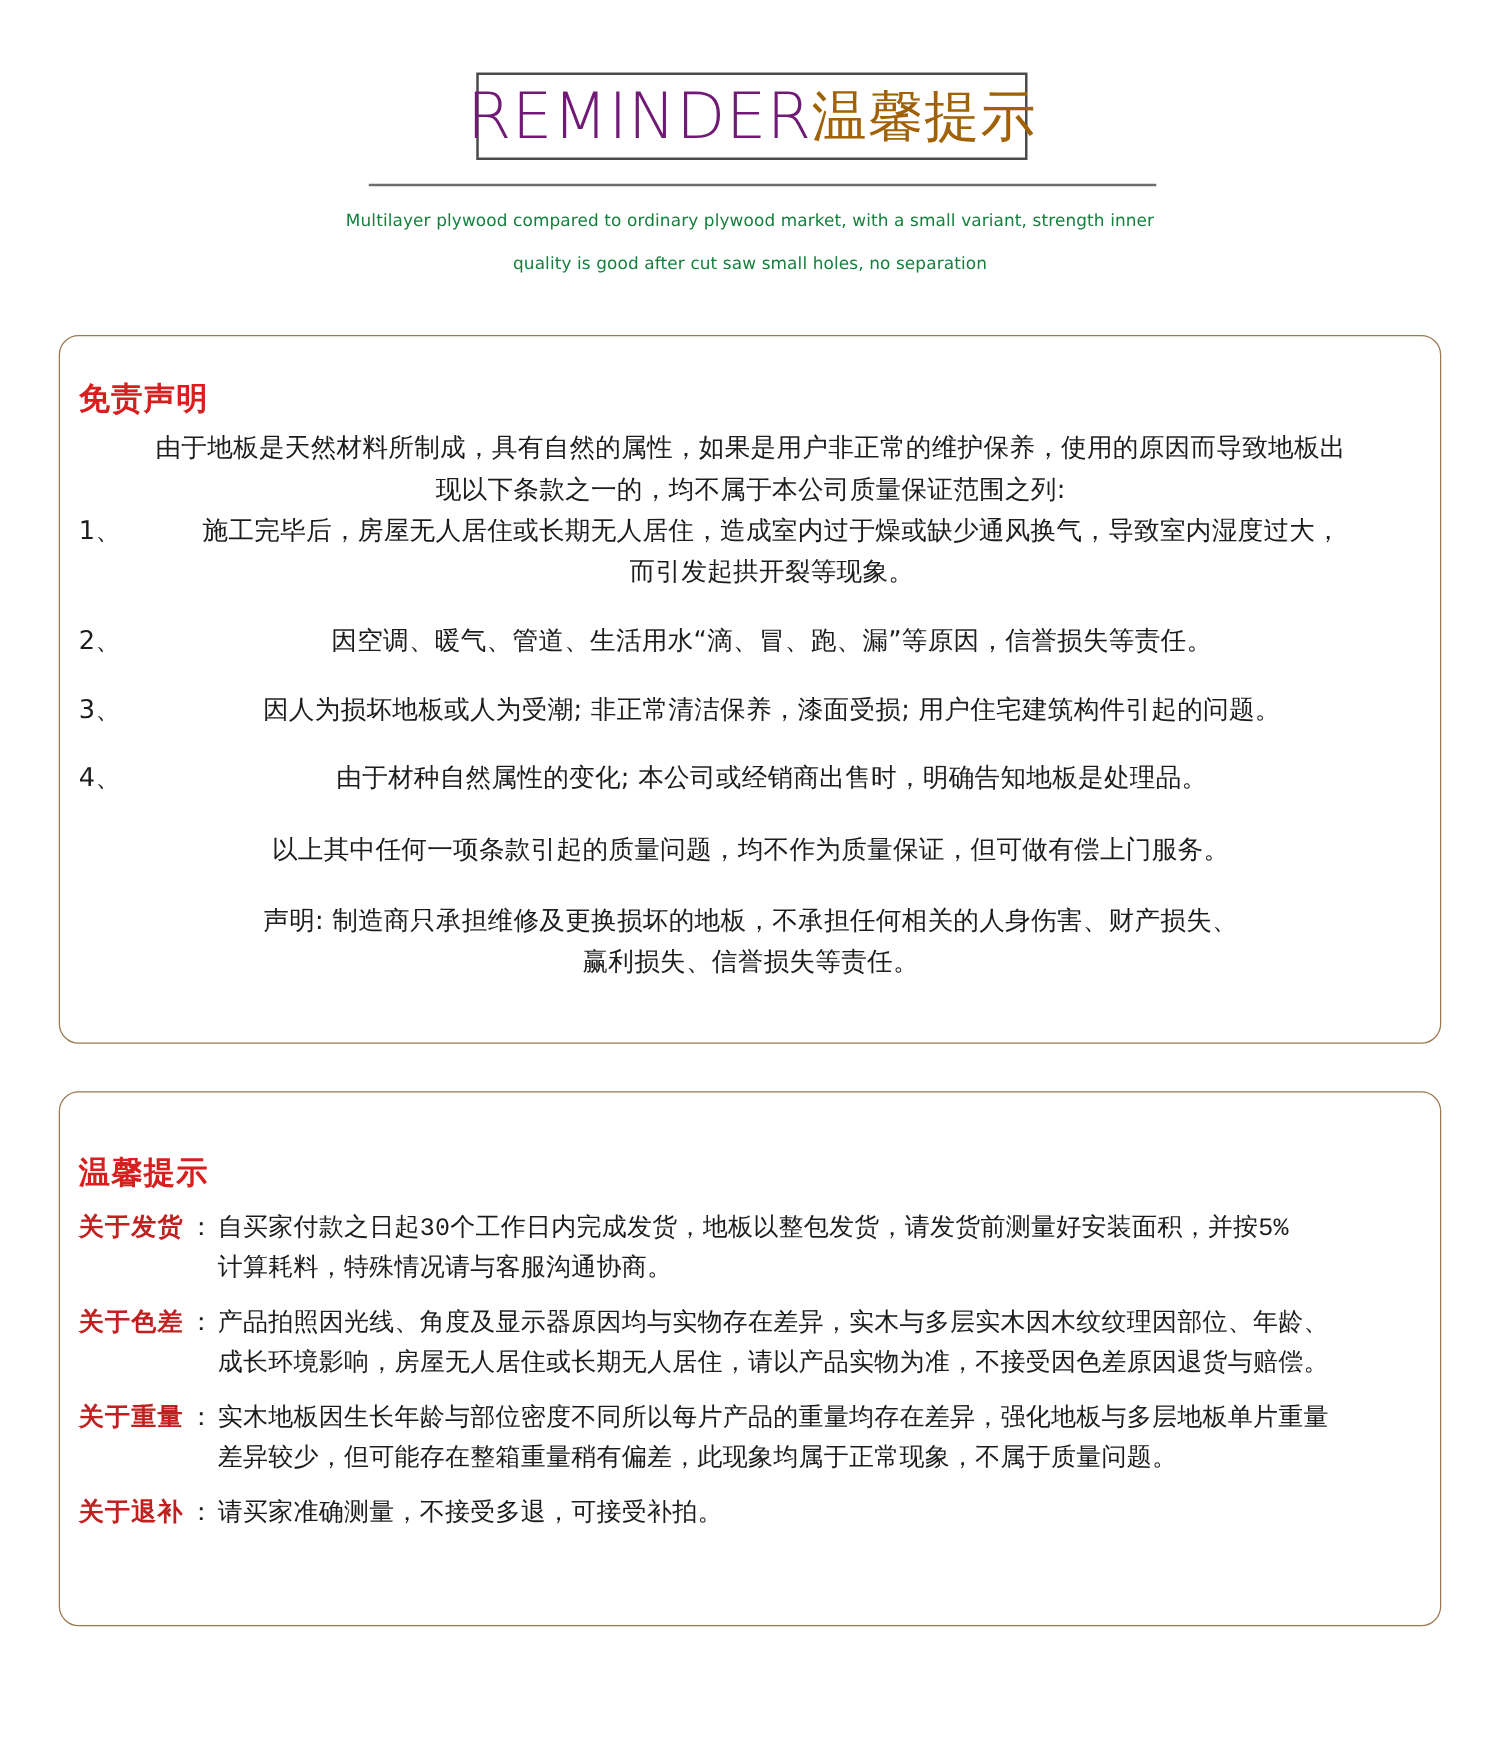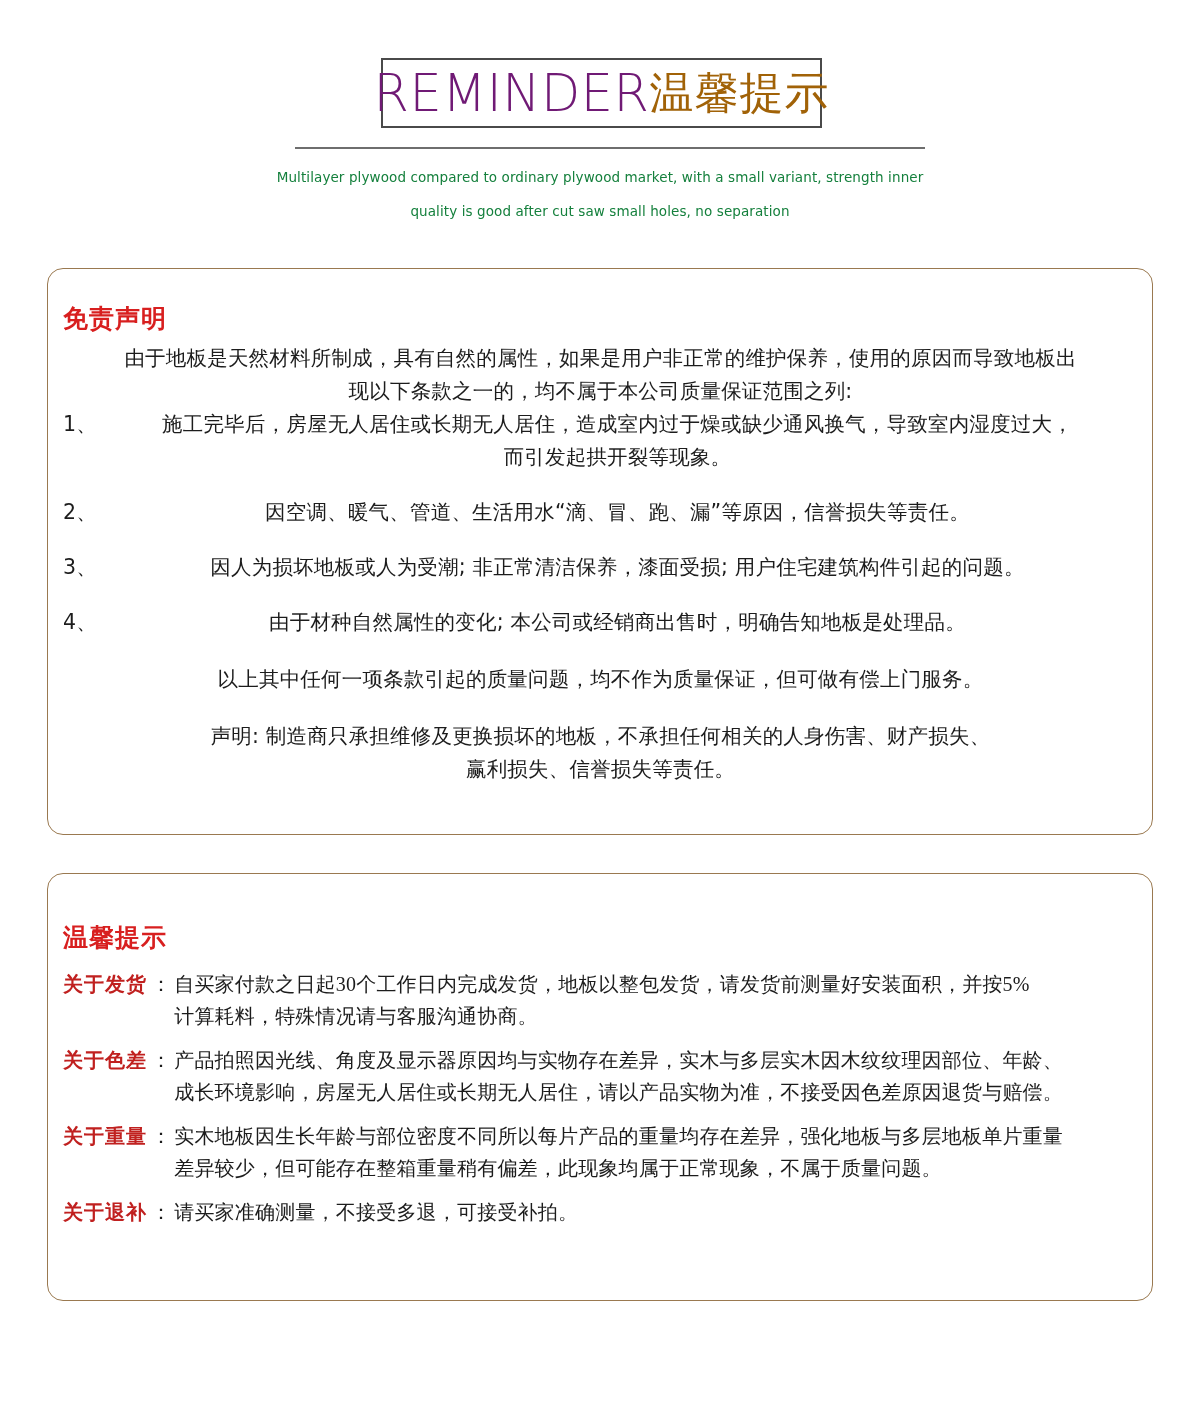--- a/index.html
+++ b/index.html
@@ -131,21 +131,21 @@
   }
 
   
   .bn-row {
     display: flex;
     align-items: flex-start;
     color: #1c1c1c;
     font-size: 20px;
     line-height: 32px;
     letter-spacing: 0.2px;
-    font-family: Liberation Serif, serif;
+    font-family: Liberation Mono, monospace;
   }
   .bn-label {
     flex: 0 0 auto;
     color: #c0201f;
     font-weight: bold;
     white-space: nowrap;
     letter-spacing: 1px;
   }
   .bn-colon {
     flex: 0 0 auto;

